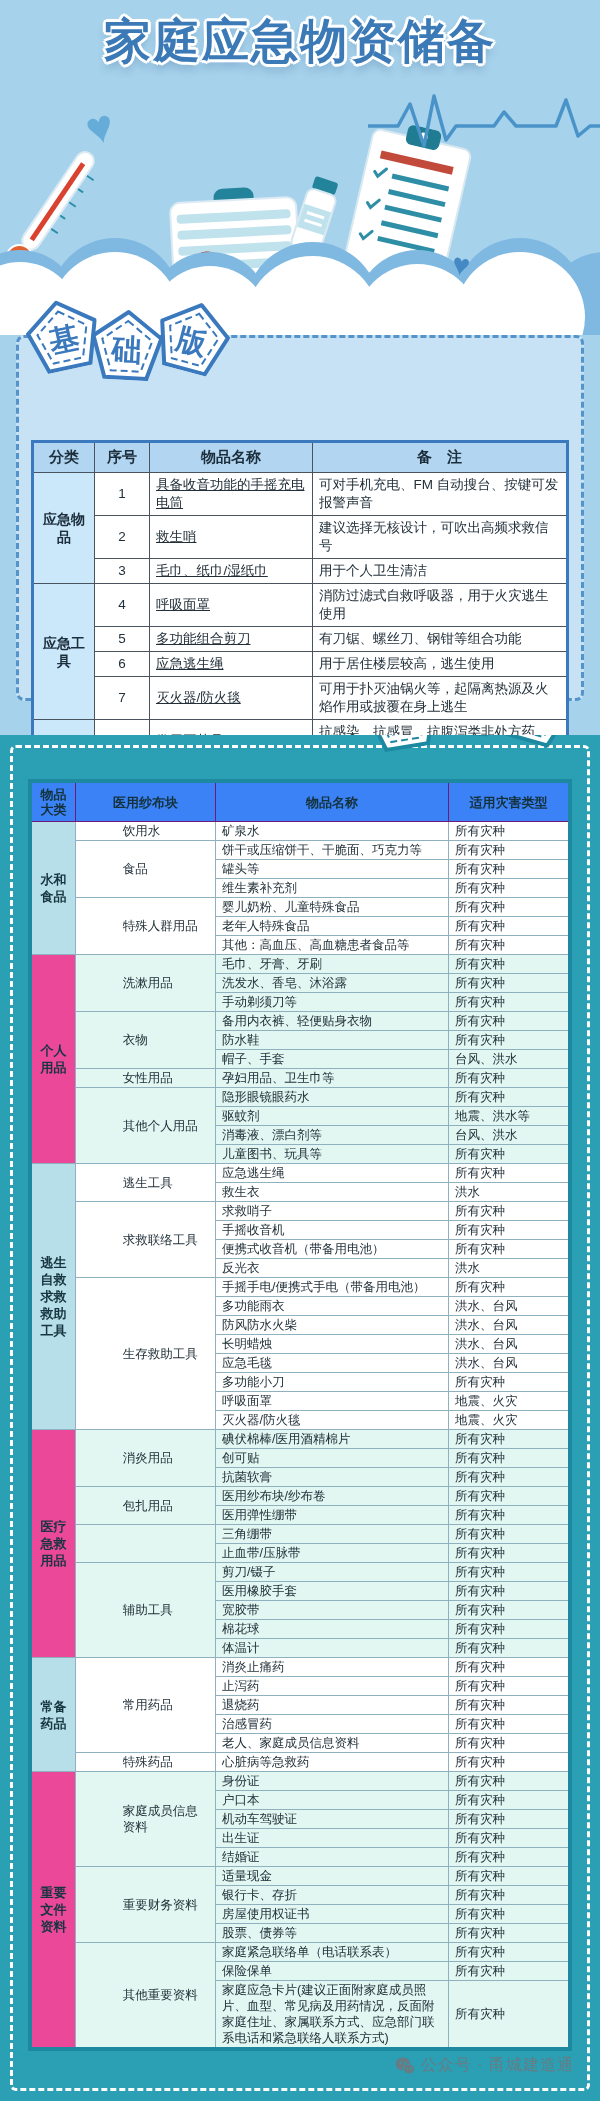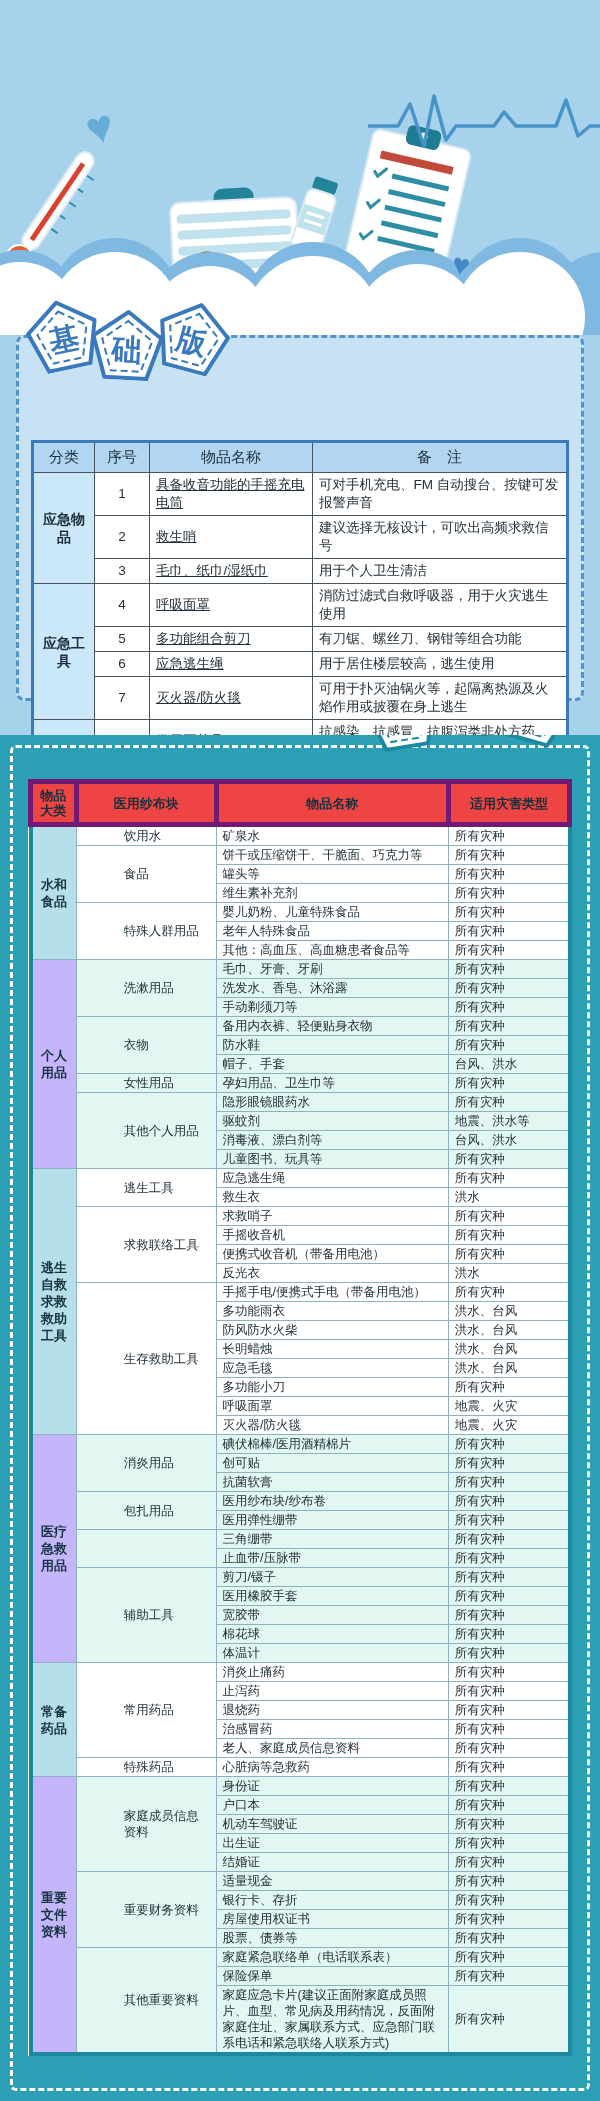--- a/index.html
+++ b/index.html
@@ -26,48 +26,49 @@
   .puff.white{background:#ffffff;z-index:3;}
 
   
   .mid{height:400px;background:#a6d2ec;}
   .basic-panel{position:relative;margin:0 16px;height:366px;background:#c6e2f4;border:3px dashed #5593cb;border-radius:8px;box-sizing:border-box;padding:102px 12px 10px 12px;}
   .badge{position:absolute;z-index:8;display:block;}
   .badge-basic{top:-46px;left:8px;width:210px;height:110px;}
   .badge svg{position:absolute;}
   table{border-collapse:collapse;width:100%;background:#fff;}
   .basic-table{border:3px solid #3a79bd;font-size:13.5px;color:#23303a;}
-  .basic-table th{background:#b2d6f1;font-size:15px;font-weight:normal;color:#1c2e3c;padding:5px 4px;border:1px solid #49545e;}
+  .basic-table th{background:#b2d6f1;font-size:15px;font-weight:bold;color:#1c2e3c;padding:5px 4px;border:1px solid #49545e;}
   .basic-table td{border:1px solid #49545e;padding:3px 6px;line-height:18px;}
   .basic-table td.cat{background:#cbe7fa;font-weight:bold;text-align:center;width:48px;font-size:14px;color:#1c2e3c;}
   .basic-table td.no{text-align:center;width:42px;}
   .basic-table td.nm{width:150px;text-decoration:underline;}
 
   
   .ext{position:relative;height:1366px;background:#2b9fb4;overflow:hidden;}
   .ext-dash{position:absolute;left:10px;right:10px;top:10px;bottom:10px;border:3px dashed #ffffff;border-radius:6px;pointer-events:none;z-index:1;}
   .badge-ext{top:-78px;right:22px;width:212px;height:120px;z-index:9;}
   .ext-table{width:544px;margin:44px auto 0 auto;border:4px solid #1c89a1;font-size:12.5px;color:#22313a;position:relative;z-index:2;}
-  .ext-table th{background:#ef4444;font-weight:bold;font-size:13px;color:#14323c;padding:4px 2px;border:5px solid #701a75;line-height:15px;}
+  .ext-table th{background:#3b82f6;font-weight:bold;font-size:13px;color:#14323c;padding:4px 2px;border:1px solid #701a75;line-height:15px;}
   .ext-table td{border:1px solid #8fb0bf;padding:1px 6px;line-height:16px;background:#fff;}
   .ext-table td.mcat{background:#b6dfe9;font-weight:bold;text-align:center;width:40px;padding:1px 3px;font-size:13px;color:#173540;line-height:17px;}
   .ext-table td.scat{width:96px;padding-left:47px;}
   .ext-table td.inm{width:246px;}
   .ext-table td.dis{width:118px;}
   .ext-table tr.tint td{background:#e2f6f2;}
-  .ext-table tr.tint td.mcat{background:#c4b5fd;}
+  .ext-table tr.tint td.mcat{background:#ec4899;}
   .footer{position:relative;z-index:3;text-align:right;margin:4px 26px 0 0;color:rgba(110,120,126,.9);font-size:16px;letter-spacing:1px;display:flex;justify-content:flex-end;align-items:center;gap:6px;}
 </style>
 </head>
 <body>
 
 <div class="page">
 
   <div class="hero">
     <div class="title-wrap">
+      <div class="title-line1">家庭应急物资储备</div>
     </div>
 
     <span class="deco heart" style="left:86px;top:104px;">♥</span>
     <span class="deco heart heart2" style="left:452px;top:250px;">♥</span>
 
     <svg class="deco ekg" width="240" height="70" viewBox="0 0 240 70">
       <polyline points="0,38 30,38 42,16 56,58 66,8 78,52 88,38 126,38 136,24 148,38 188,38 198,12 210,48 222,38 240,38" fill="none" stroke="#4a93c8" stroke-width="3.5" stroke-linejoin="round" stroke-linecap="round"></polyline>
     </svg>
 
     <svg class="deco thermo" width="42" height="150" viewBox="0 0 42 150">
@@ -530,15 +531,26 @@
             <td class="inm">保险保单</td>
             <td class="dis">所有灾种</td>
           </tr>
           <tr class="tint">
             <td class="inm">家庭应急卡片(建议正面附家庭成员照片、血型、常见病及用药情况，反面附家庭住址、家属联系方式、应急部门联系电话和紧急联络人联系方式)</td>
             <td class="dis">所有灾种</td>
           </tr>
         </tbody>
     </table>
 
+    <div class="footer">
+      <svg width="20" height="20" viewBox="0 0 20 20">
+        <ellipse cx="8" cy="8" rx="7.5" ry="6.5" fill="rgba(110,120,126,.9)"></ellipse>
+        <ellipse cx="14" cy="13" rx="5.5" ry="5" fill="rgba(110,120,126,.9)" stroke="#2b9fb4" stroke-width="1"></ellipse>
+        <circle cx="5.5" cy="7" r="1" fill="#2b9fb4"></circle>
+          <circle cx="10.5" cy="7" r="1" fill="#2b9fb4"></circle>
+        <circle cx="12.5" cy="12.5" r=".9" fill="#2b9fb4"></circle>
+          <circle cx="16" cy="12.5" r=".9" fill="#2b9fb4"></circle>
+      </svg>
+      <span>公众号 · 甬城建造通</span>
+    </div>
   </div>
 
 </div>
 
 </body></html>

